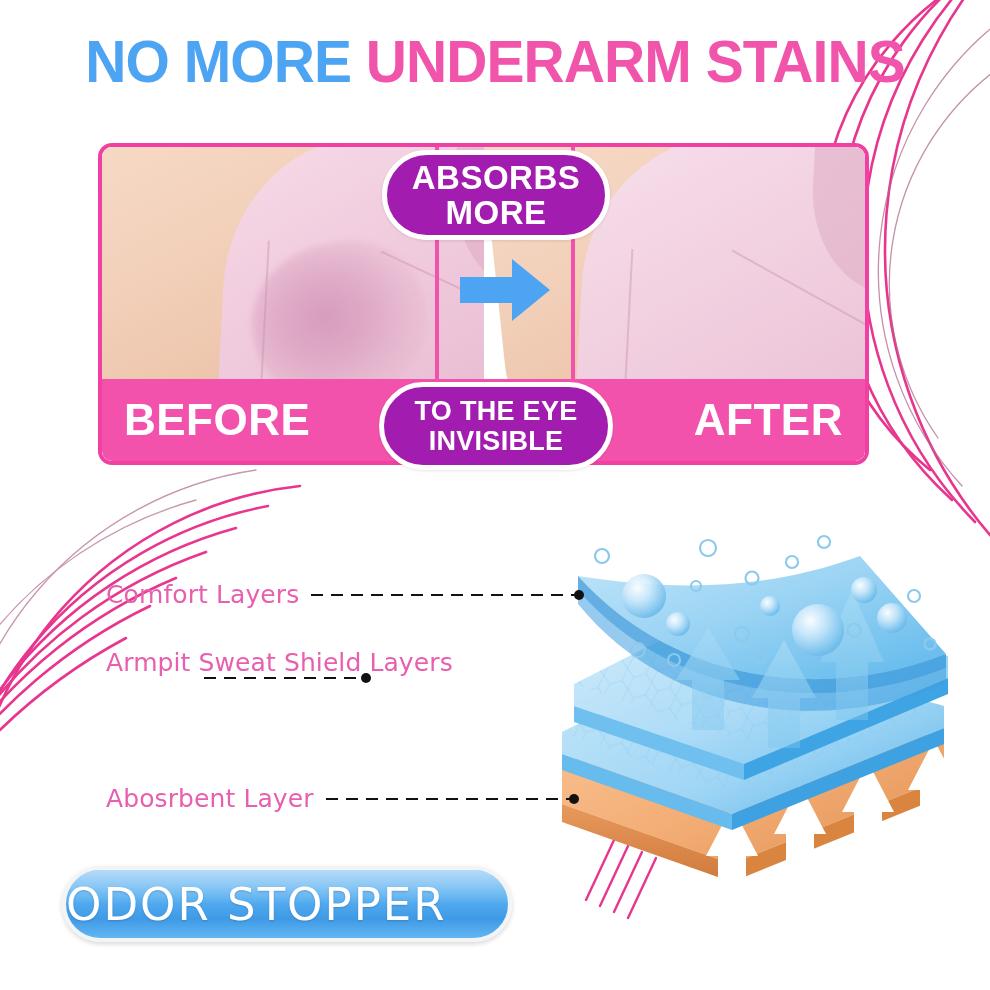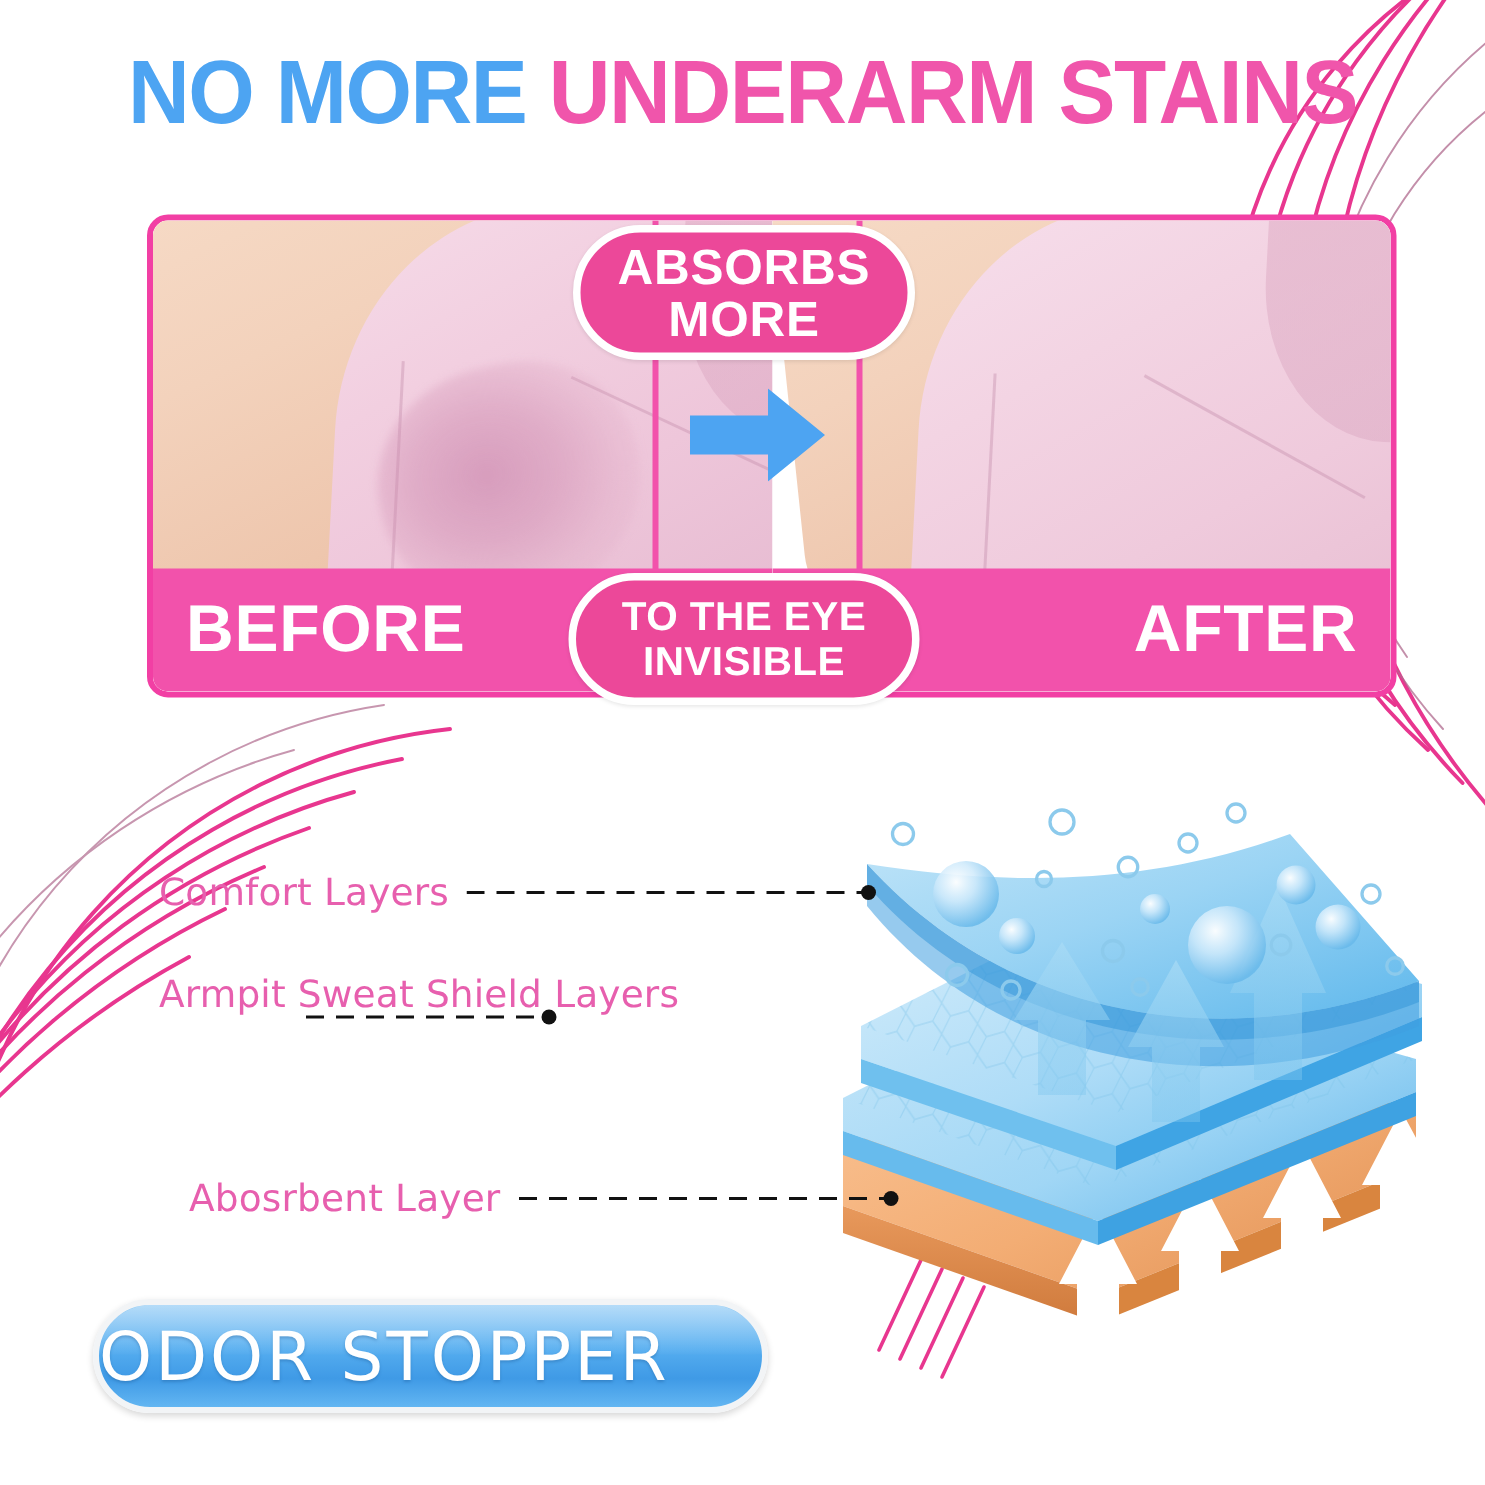--- a/index.html
+++ b/index.html
@@ -47,21 +47,21 @@
     transform-origin: center;
   }
   .headline .hl-blue { color: #4da4f2; }
   .headline .hl-pink { color: #f055ab; }
 
   
   .compare-card {
     position: absolute;
     left: 98px;
     top: 143px;
-    width: 833px;
+    width: 771px;
     height: 322px;
     border: 4px solid #f23fa4;
     border-radius: 14px;
     overflow: hidden;
     background: #ffffff;
     z-index: 3;
   }
   .compare-halves {
     position: absolute;
     inset: 0;
@@ -179,21 +179,21 @@
     left: 358px;
     top: 112px;
     width: 90px;
     height: 62px;
     z-index: 5;
   }
 
   
   .pill {
     position: absolute;
-    background: #ec4899;
+    background: #a21caf;
     border: 5px solid #ffffff;
     border-radius: 999px;
     color: #ffffff;
     font-weight: 700;
     text-align: center;
     display: flex;
     align-items: center;
     justify-content: center;
     flex-direction: column;
     z-index: 8;
@@ -398,21 +398,21 @@
     <span class="lbl">Comfort Layers</span>
     <span class="leader" style="width:268px;"></span>
   </div>
 
   <div class="layer-row" style="left:106px; top:648px;flex-direction:column;">
     <span class="lbl">Armpit Sweat Shield Layers</span>
     <span class="leader" style="width:162px;"></span>
   </div>
 
 
-  <div class="layer-row" style="left:106px; top:784px;margin-left:20px;">
+  <div class="layer-row" style="left:106px; top:784px;">
     <span class="lbl">Abosrbent Layer</span>
     <span class="leader" style="width:248px;"></span>
   </div>
 
   <svg class="pad-illo" viewBox="0 0 392 352">
     <defs>
       <linearGradient id="gTop" x1="0" y1="0" x2="1" y2="1">
         <stop offset="0%" stop-color="#bfe4f8"></stop>
         <stop offset="45%" stop-color="#9bd4f4"></stop>
         <stop offset="100%" stop-color="#5fb8ec"></stop>

